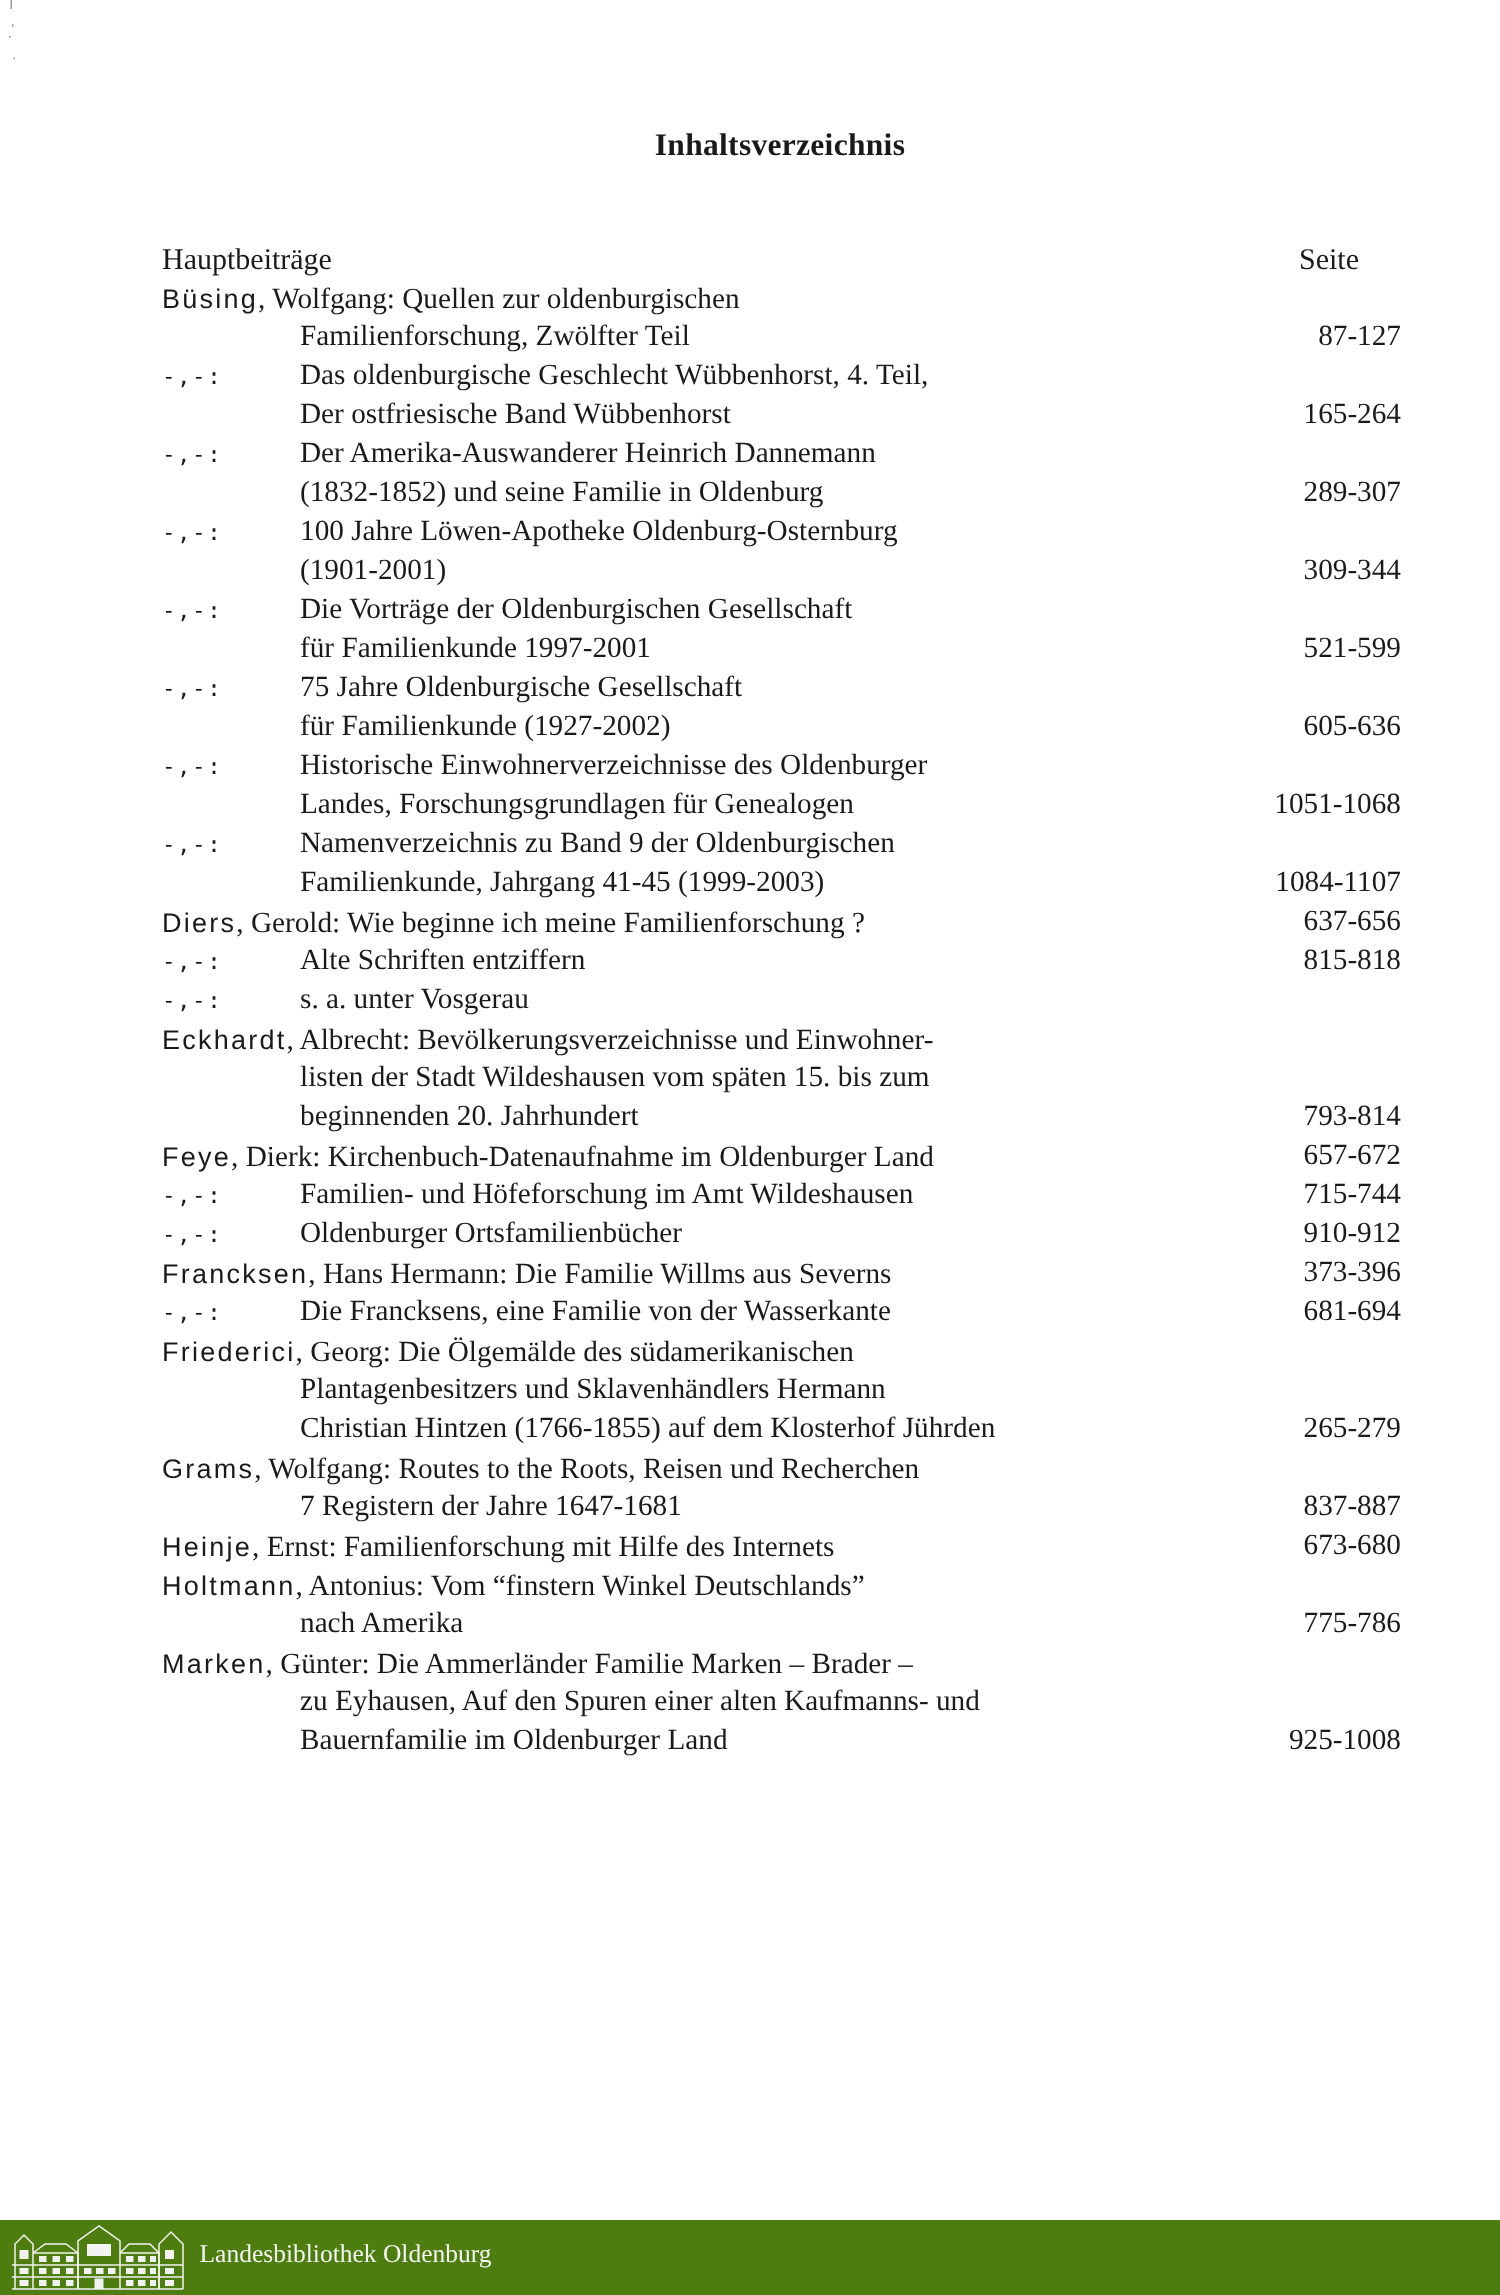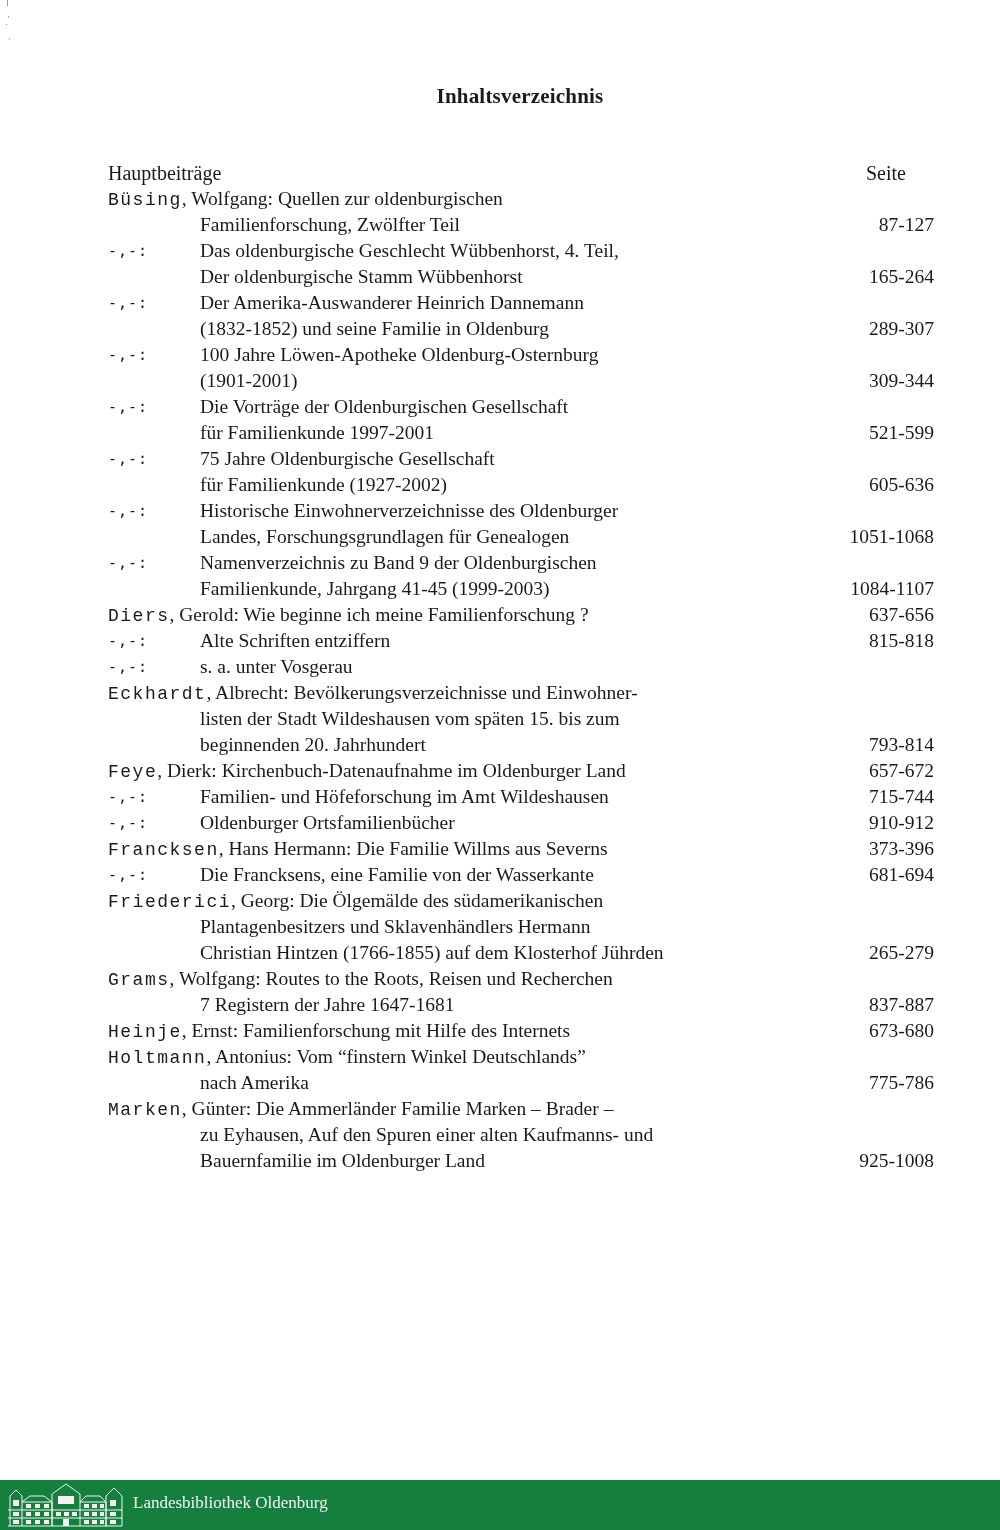--- a/index.html
+++ b/index.html
@@ -3,27 +3,27 @@
 <meta charset="utf-8">
 <style>
   html, body { margin: 0; padding: 0; background: #ffffff; }
   body { width: 1000px; height: 1530px; position: relative; overflow: hidden;
          font-family: "DejaVu Serif", "Liberation Serif", serif; color: #1a1a1a; }
   .page-title { position: absolute; top: 84px; left: 0; width: 1040px; text-align: center;
                 font-family: "Liberation Serif", serif; font-weight: bold; font-size: 21px; letter-spacing: 0.2px; }
   .toc { position: absolute; top: 160px; left: 108px; width: 826px; }
   .line { position: relative; height: 26px; line-height: 26px; font-size: 19.5px; white-space: nowrap;
           font-family: "Liberation Serif", serif; }
-  .line .author { font-family: Liberation Mono, monospace; font-size: 18px; letter-spacing: 1.5px; }
+  .line .author { font-family: Liberation Sans, sans-serif; font-size: 18px; letter-spacing: 1.5px; }
   .line .ditto { position: absolute; left: 0; font-family: "DejaVu Sans Mono", monospace; font-size: 15px; letter-spacing: 1px; }
   .line .indent { position: absolute; left: 92px; }
   .line .pages { position: absolute; right: 0; top: 0; }
   .header-row .label { font-weight: normal; font-size: 20px; }
   .header-row .seite { position: absolute; right: 28px; top: 0; font-size: 20px; }
-  .footer { position: absolute; left: 0; top: 1480px; width: 1000px; height: 50px; background: #15803d; }
+  .footer { position: absolute; left: 0; top: 1480px; width: 1000px; height: 50px; background: #4d7c0f; }
   .footer .logo { position: absolute; left: 6px; top: 2px; width: 118px; height: 46px; }
   .footer .name { position: absolute; left: 133px; top: 13px; color: #f4f4f4; font-family: "Liberation Serif", serif; font-size: 17px; }
   .specks { position: absolute; left: 5px; top: 0; width: 6px; height: 70px; }
 </style>
 </head>
 <body>
 
 <div class="specks">
   <svg width="6" height="70">
       <rect x="2" y="0" width="1" height="6" fill="#999"></rect>
@@ -43,21 +43,21 @@
 <div class="line"><span class="author">Büsing</span><span>, Wolfgang:  Quellen zur oldenburgischen</span></div>
     <div class="line">
       <span class="indent">Familienforschung, Zwölfter Teil</span>
       <span class="pages">87-127</span>
     </div>
     <div class="line">
       <span class="ditto">-,-:</span>
       <span class="indent">Das oldenburgische Geschlecht Wübbenhorst, 4. Teil,</span>
     </div>
     <div class="line">
-      <span class="indent">Der oldenburgische Stamm Wübbenhorst</span>
+      <span class="indent">Der ostfriesische Band Wübbenhorst</span>
       <span class="pages">165-264</span>
     </div>
     <div class="line">
       <span class="ditto">-,-:</span>
       <span class="indent">Der Amerika-Auswanderer Heinrich Dannemann</span>
     </div>
     <div class="line">
       <span class="indent">(1832-1852) und seine Familie in Oldenburg</span>
       <span class="pages">289-307</span>
     </div>

